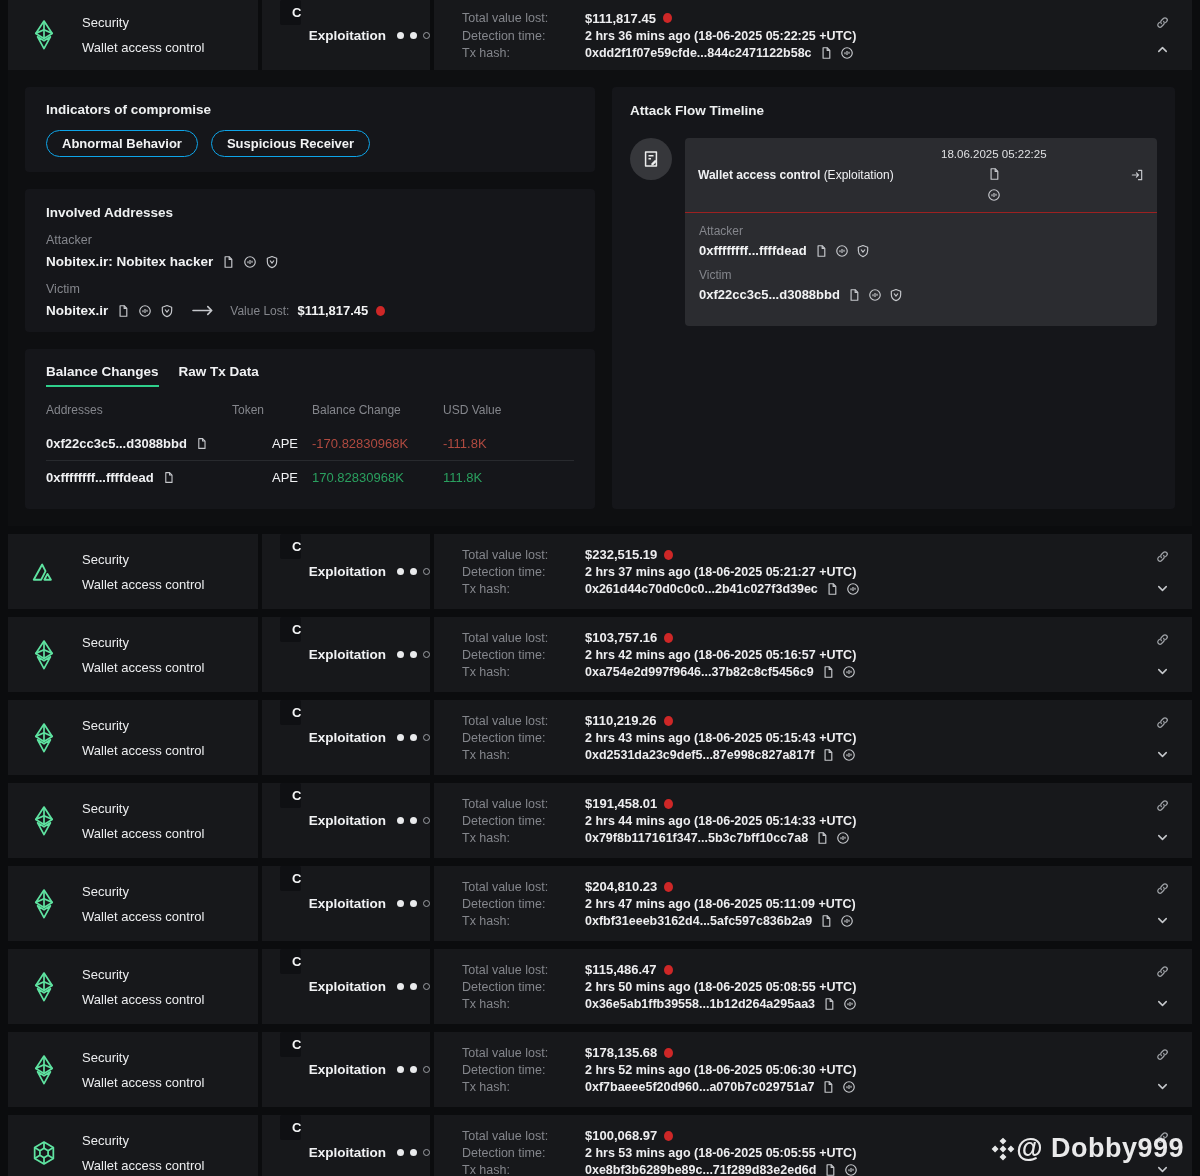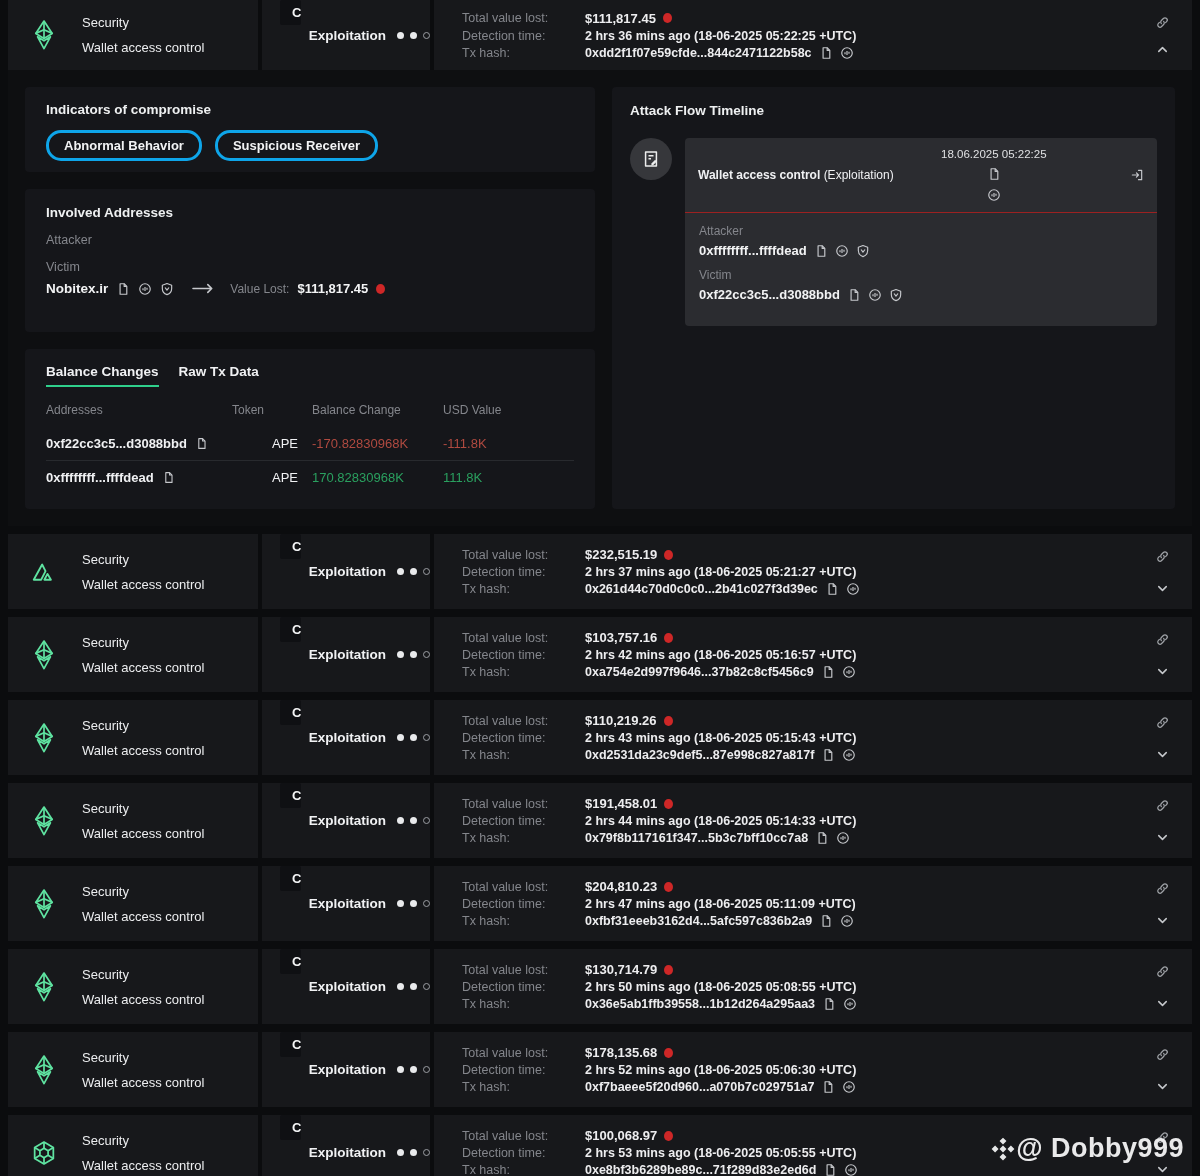--- a/index.html
+++ b/index.html
@@ -37,21 +37,21 @@
   .chev { width:15px; height:15px; color:#c6c8cc; cursor:pointer; }
   .chev.up { transform:rotate(180deg); }
 
   
   #detail { margin:0 8px 8px; padding:17px; background:#0e0f11; display:flex; gap:17px; }
   .left-col { width:570px; display:flex; flex-direction:column; gap:17px; }
   .panel { background:#15161a; border-radius:4px; }
   .panel-title { font-size:13.5px; font-weight:700; color:#eef0f1; }
   .panel-indicators { height:85px; padding:15px 21px; }
   .chip-row { display:flex; gap:13px; margin-top:13px; }
-  .chip { border:3px solid #0ea5e9; border-radius:15px; padding:5px 15px; font-size:13px; font-weight:600; color:#f2f3f4; }
+  .chip { border:1px solid #0ea5e9; border-radius:15px; padding:5px 15px; font-size:13px; font-weight:600; color:#f2f3f4; }
   .panel-involved { height:143px; padding:16px 21px; }
   .sub-label { font-size:12.5px; color:#84868c; margin:13px 0 7px; }
   .addr-row { display:flex; align-items:center; gap:8px; font-size:13.5px; font-weight:700; color:#f2f3f4; }
   .vl-label { color:#84868c; font-weight:400; font-size:12px; margin-left:8px; }
   .arrow-ic { width:22px; height:11px; color:#c6c8cc; margin-left:10px; }
   .panel-balance { flex:1; padding:15px 21px; }
   .tabs { display:flex; gap:20px; }
   .tab { font-size:13.5px; font-weight:700; color:#f0f1f3; padding-bottom:6px; cursor:pointer; }
   .tab.active { border-bottom:2px solid #2fd08c; }
   .bal-grid { display:grid; grid-template-columns:186px 80px 131px 1fr; align-items:center; }
@@ -217,20 +217,32 @@
       <div class="panel-title">Indicators of compromise</div>
       <div class="chip-row">
         <span class="chip">Abnormal Behavior</span>
         <span class="chip">Suspicious Receiver</span>
       </div>
     </div>
 
     <div class="panel panel-involved">
       <div class="panel-title">Involved Addresses</div>
       <div class="sub-label">Attacker</div>
+      <div class="addr-row">
+        <span>Nobitex.ir: Nobitex hacker</span>
+        <svg class="ic">
+            <use href="#i-copy"></use>
+          </svg>
+        <svg class="ic">
+            <use href="#i-scan"></use>
+          </svg>
+        <svg class="ic">
+            <use href="#i-shield"></use>
+          </svg>
+      </div>
       <div class="sub-label">Victim</div>
       <div class="addr-row">
         <span>Nobitex.ir</span>
         <svg class="ic">
             <use href="#i-copy"></use>
           </svg>
         <svg class="ic">
             <use href="#i-scan"></use>
           </svg>
         <svg class="ic">
@@ -621,21 +633,21 @@
         <span class="stage-label">Exploitation</span>
         <span class="dot"></span>
         <span class="dot"></span>
         <span class="dot hollow"></span>
       </div>
     </div>
     <div class="seg seg-detail">
       <div class="kv">
         <span class="k">Total value lost:</span>
         <span class="v">
-            <span class="money">$130,714.79</span>
+            <span class="money">$115,486.47</span>
             <span class="loss-dot"></span>
           </span>
         <span class="k">Detection time:</span>
         <span class="v">2 hrs 50 mins ago (18-06-2025 05:08:55 +UTC)</span>
         <span class="k">Tx hash:</span>
         <span class="v">
             <span>0x36e5ab1ffb39558...1b12d264a295aa3</span>
           <svg class="ic">
               <use href="#i-copy"></use>
             </svg>

